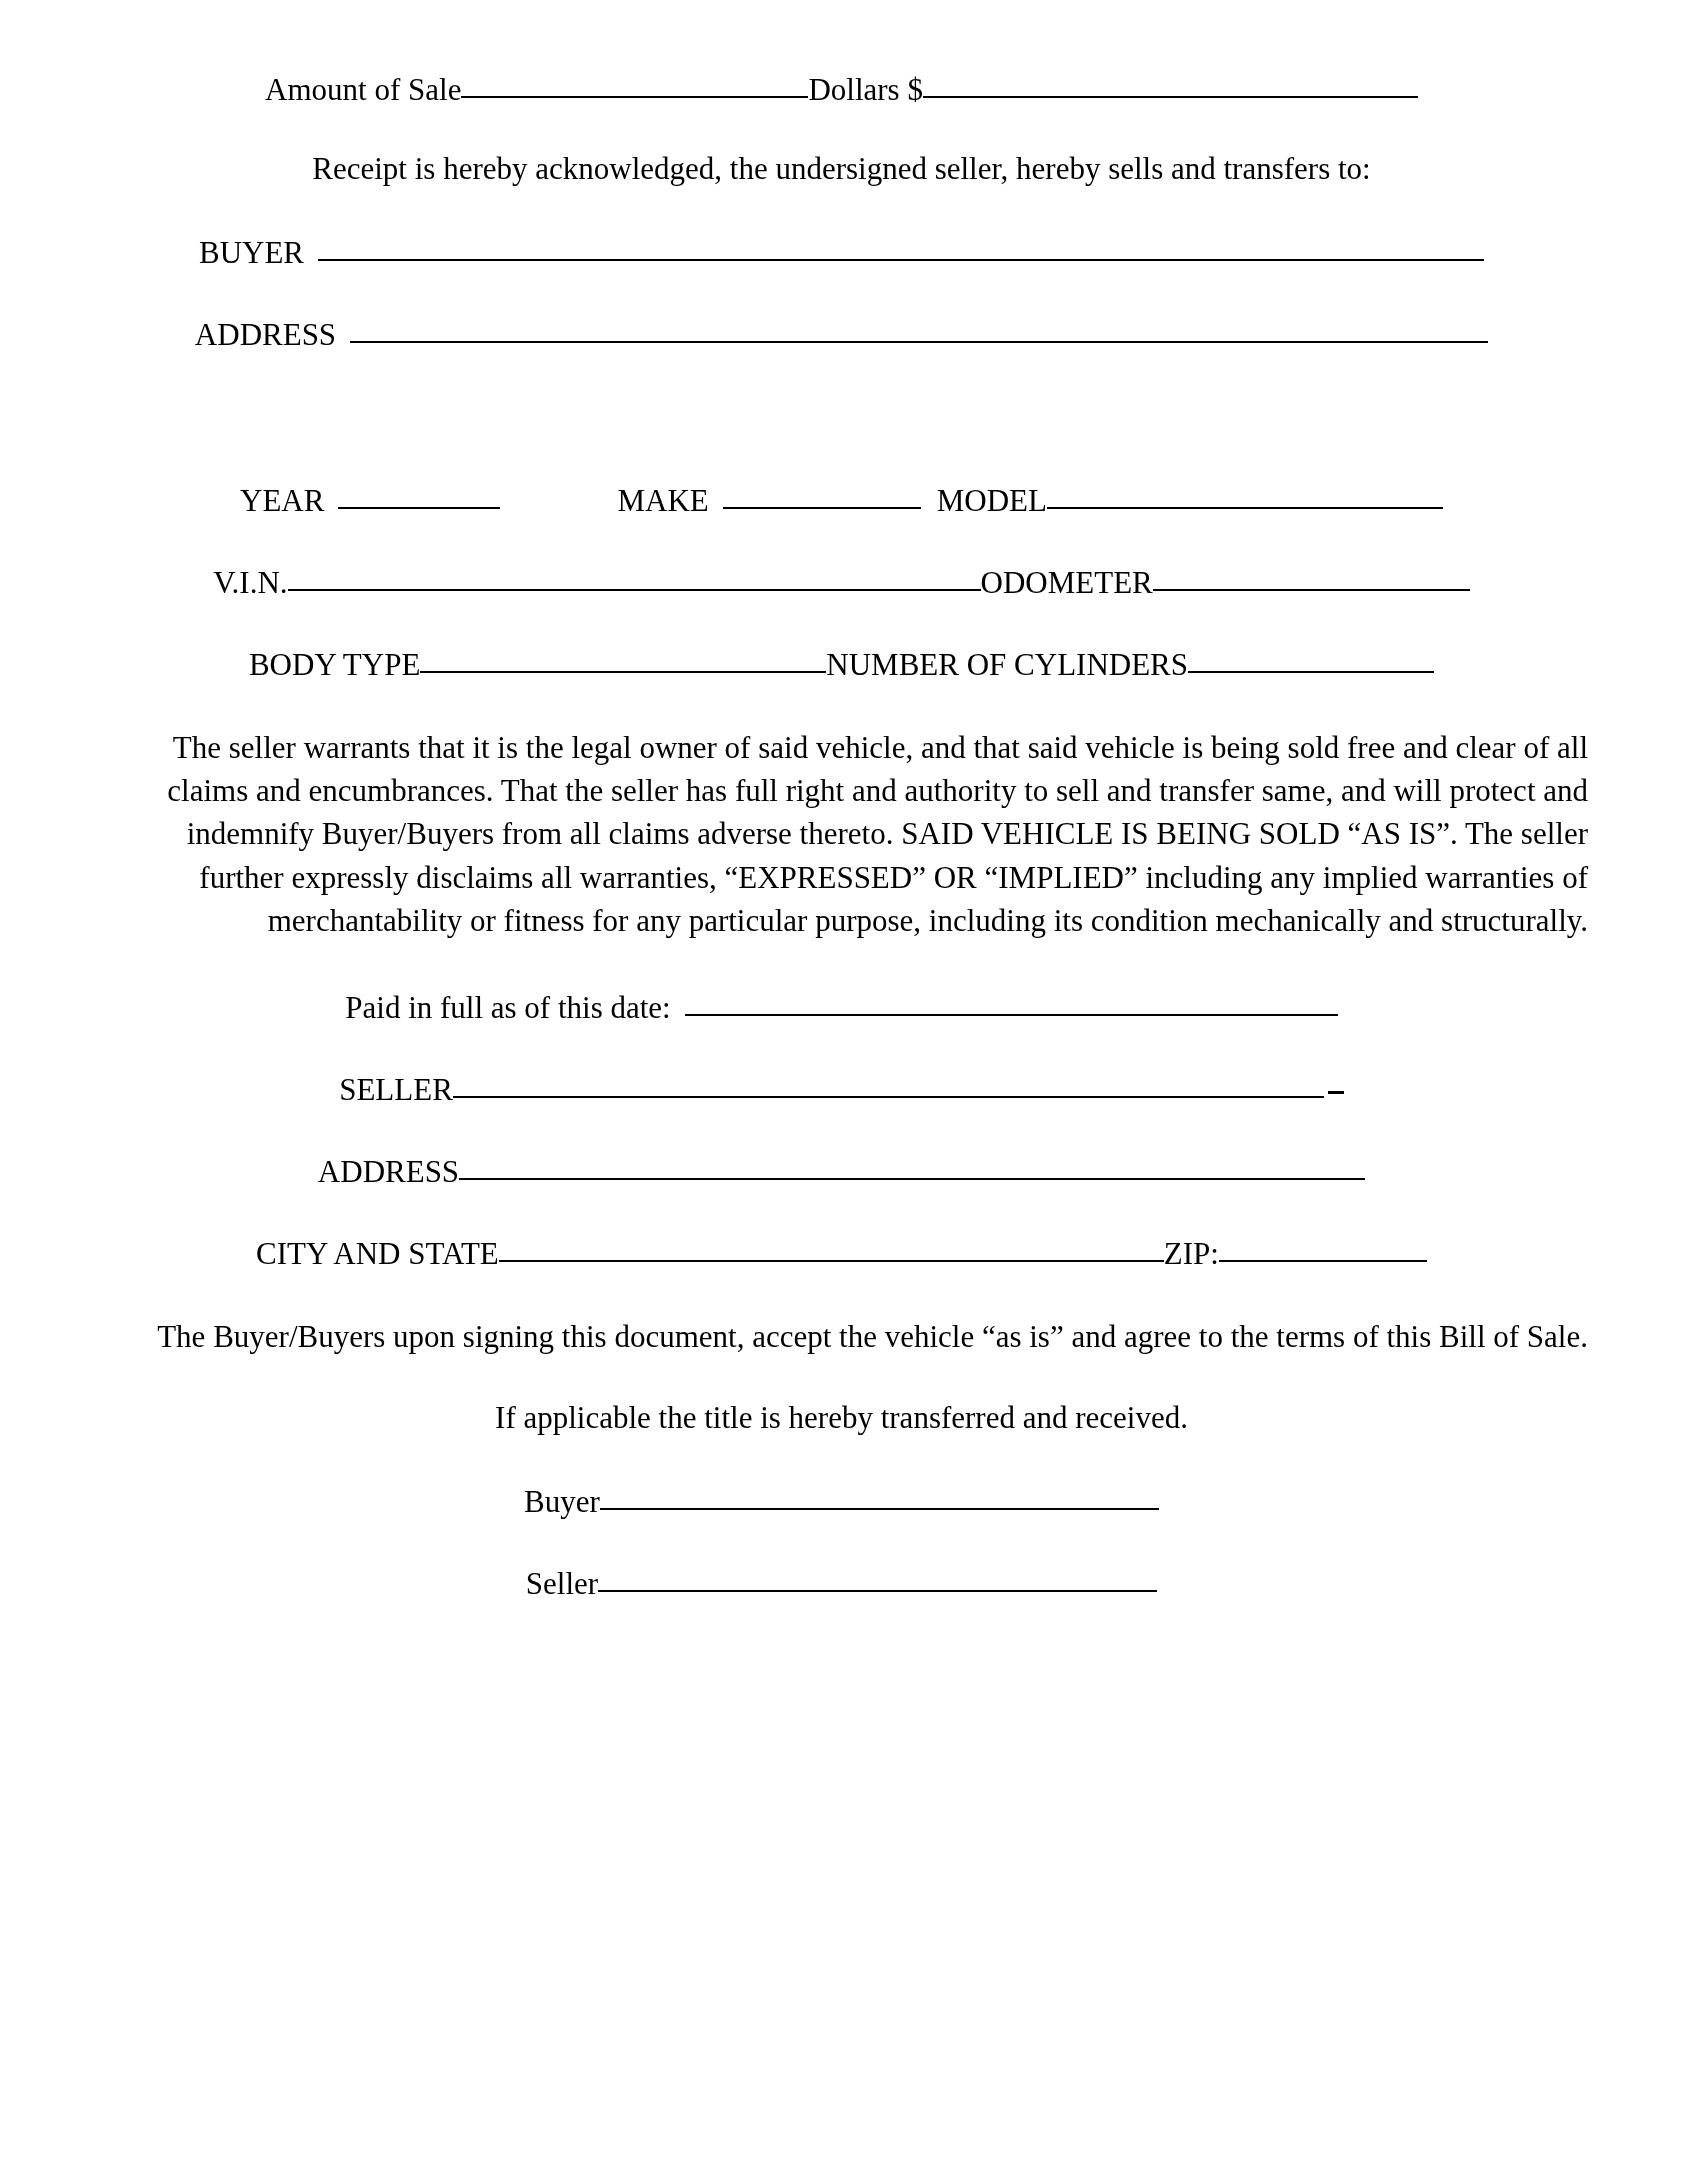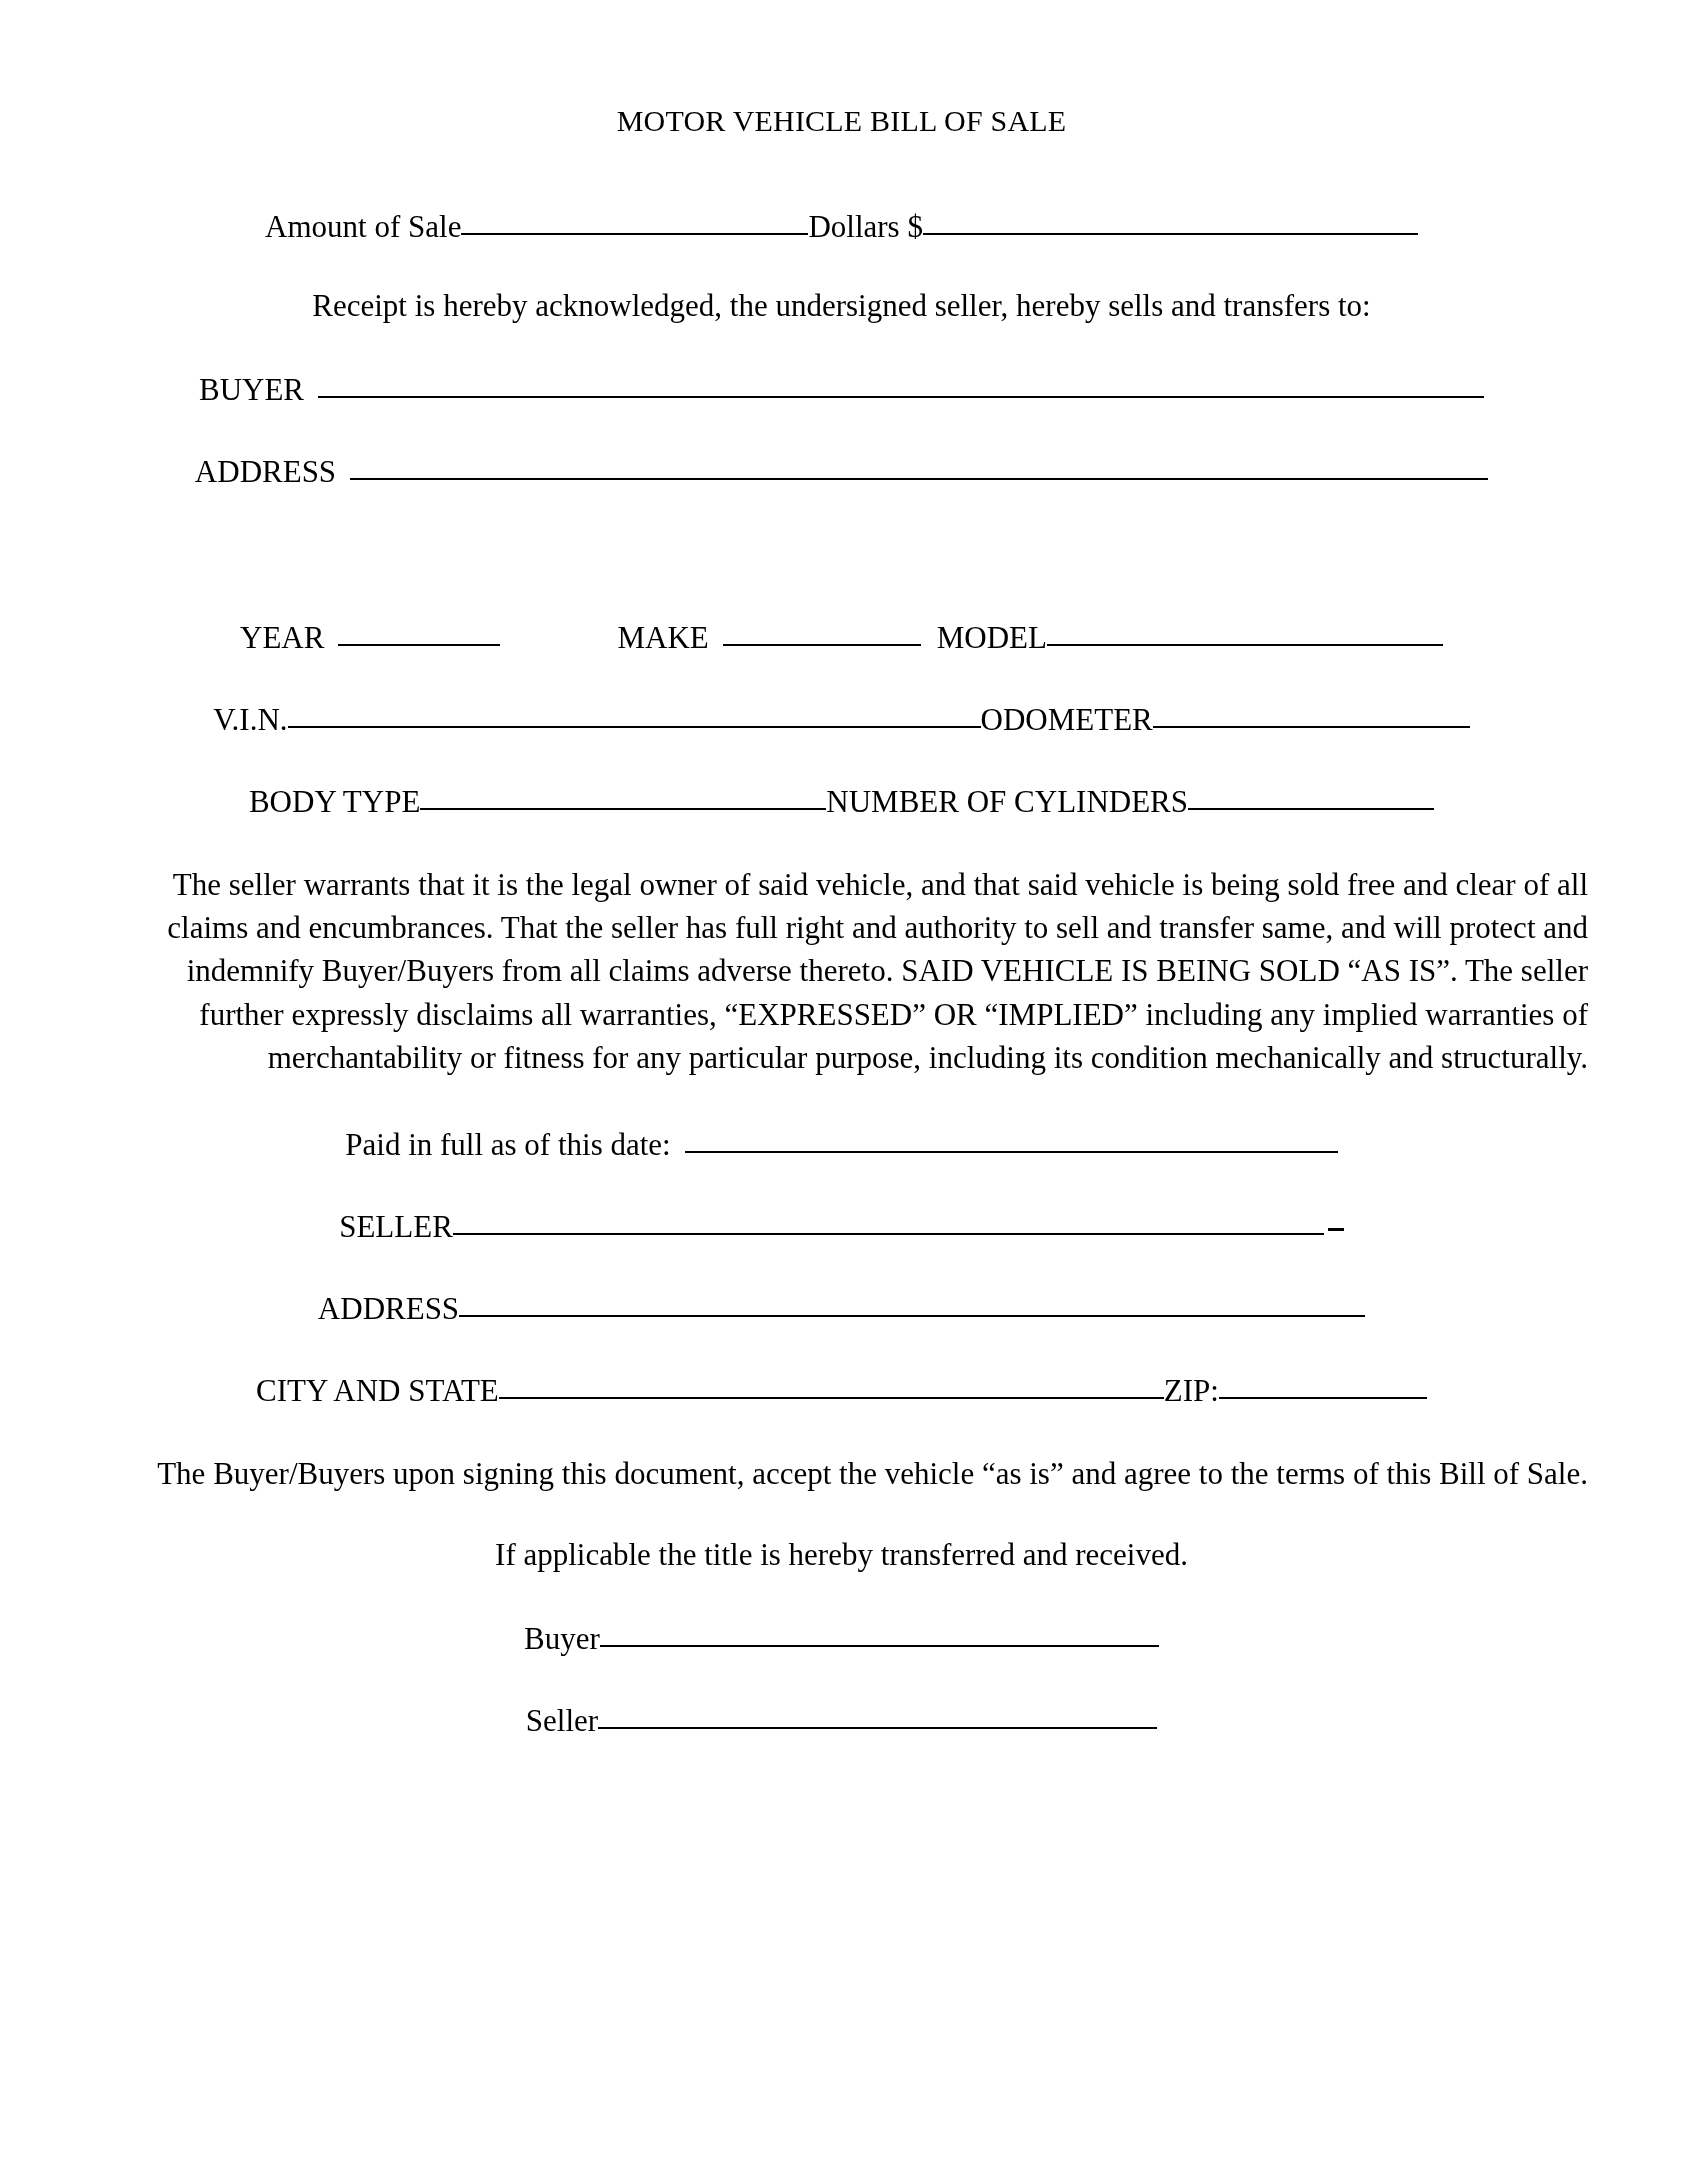--- a/index.html
+++ b/index.html
@@ -64,21 +64,20 @@
     vertical-align: 6px;
     height: 0.6em;
     margin-left: 4px;
   }
 </style>
 </head>
 <body>
 
 <div class="page">
 
-  <div class="doc-title">MOTOR VEHICLE BILL OF SALE</div>
 
   <div class="sp-title"></div>
 
   <div class="row">
     <span>Amount of Sale</span><span class="blank" style="width:347px"></span><span>Dollars $</span><span class="blank" style="width:495px"></span>
   </div>
 
   <div class="sp-lg"></div>
 
   <div class="row">Receipt is hereby acknowledged, the undersigned seller, hereby sells and transfers to:</div>

